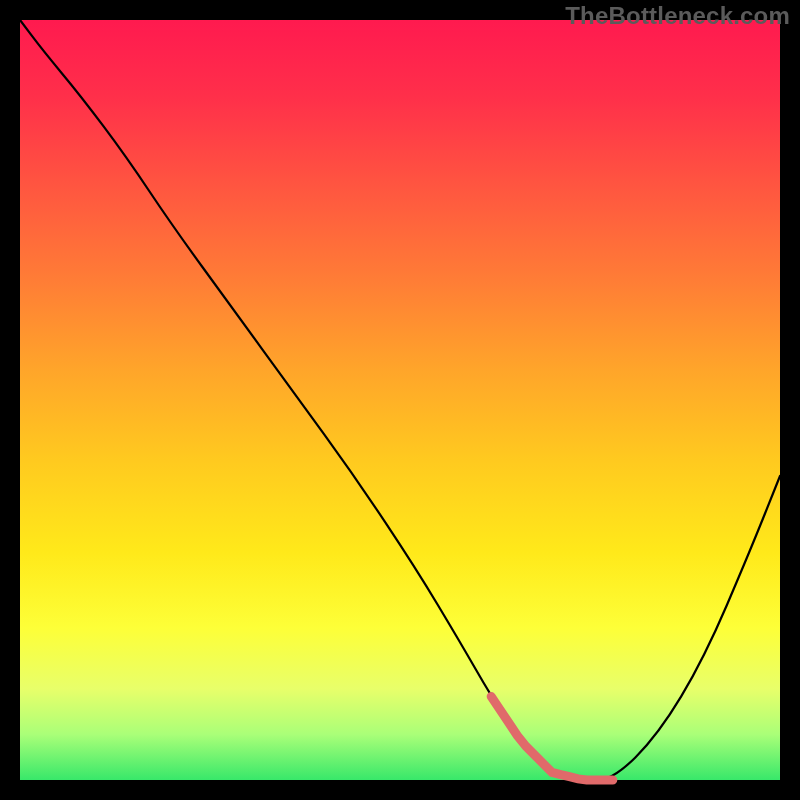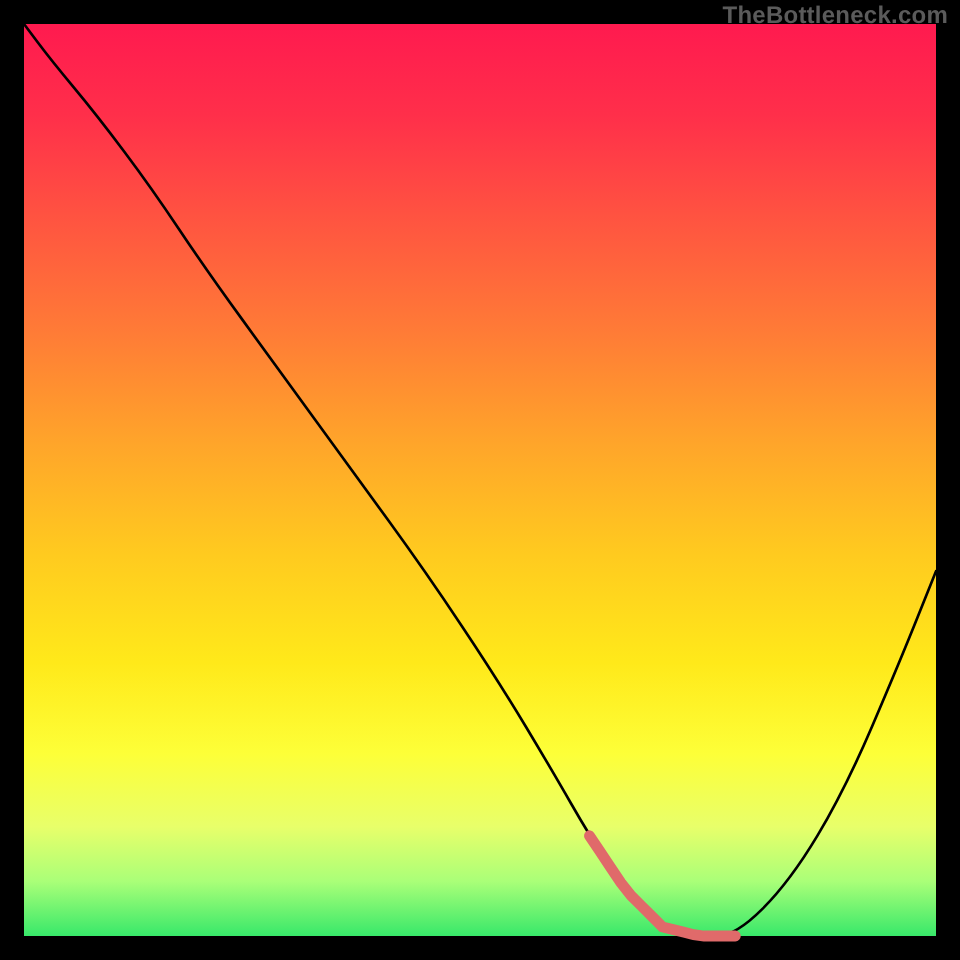--- a/index.html
+++ b/index.html
@@ -27,21 +27,21 @@
       #fdff38 80%,
       #e8ff6a 88%,
       #aaff78 94%,
       #38e86a 100%);
   }
   .watermark {
     position: absolute;
     top: 2px;
     right: 10px;
     font-family: Arial, Helvetica, sans-serif;
-    font-size: 20px;
+    font-size: 24px;
     font-weight: 600;
     color: #5b5b5b;
     letter-spacing: 0.2px;
     user-select: none;
   }
   svg.curve {
     position: absolute;
     left: 20px;
     top: 20px;
     width: 760px;

